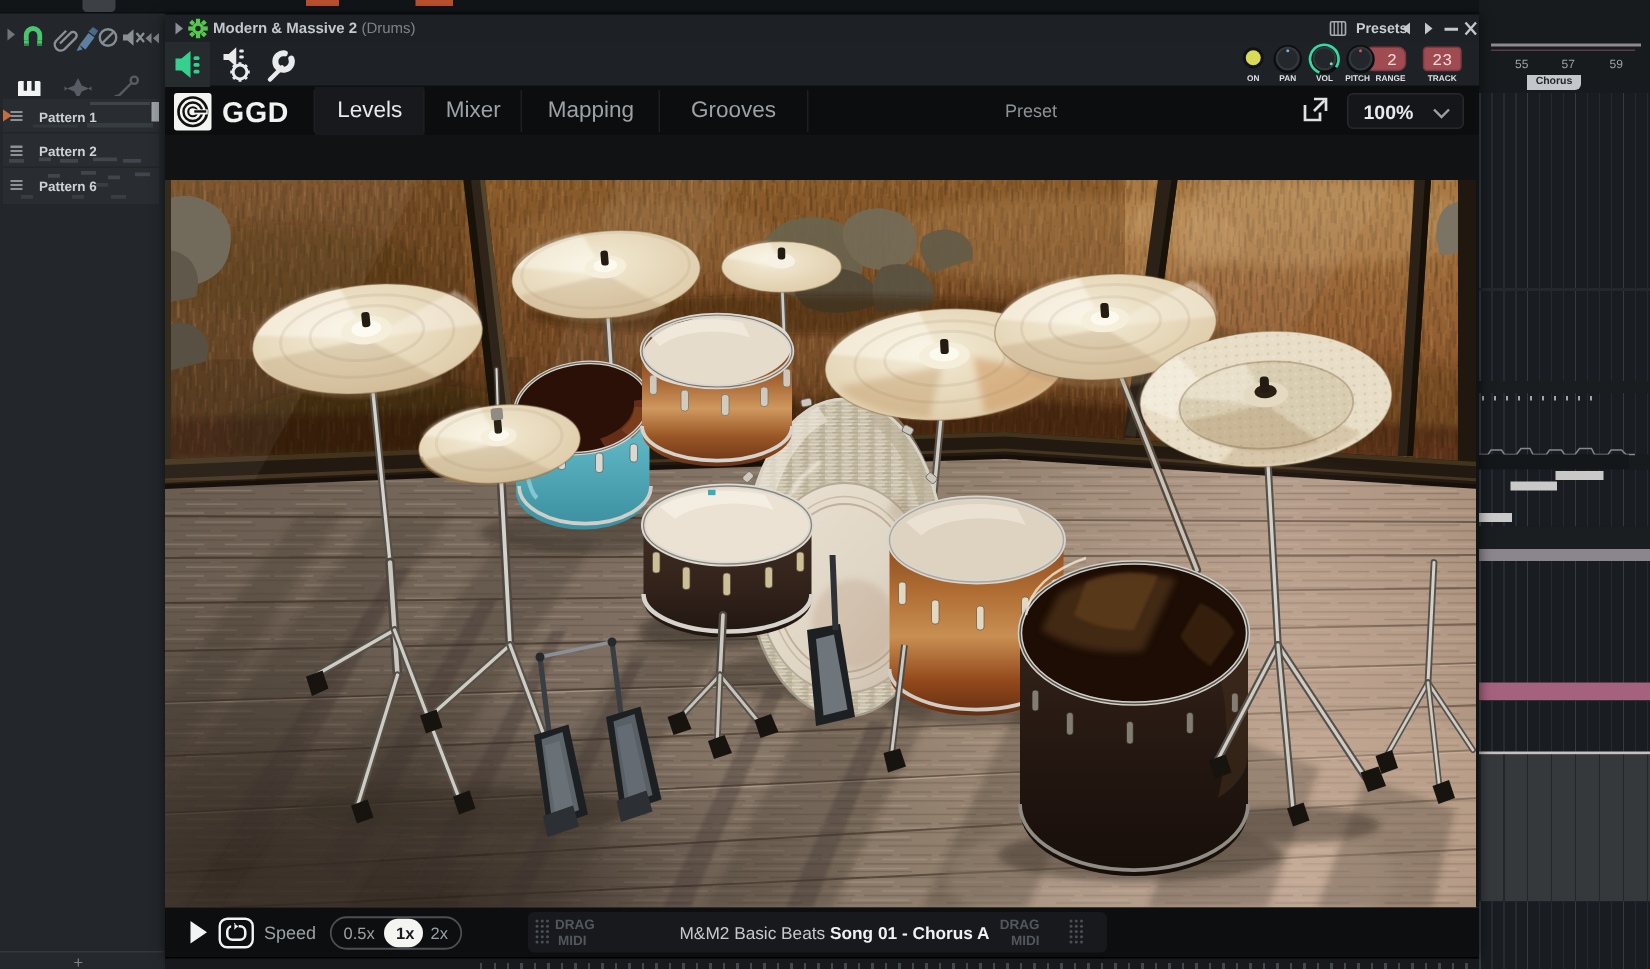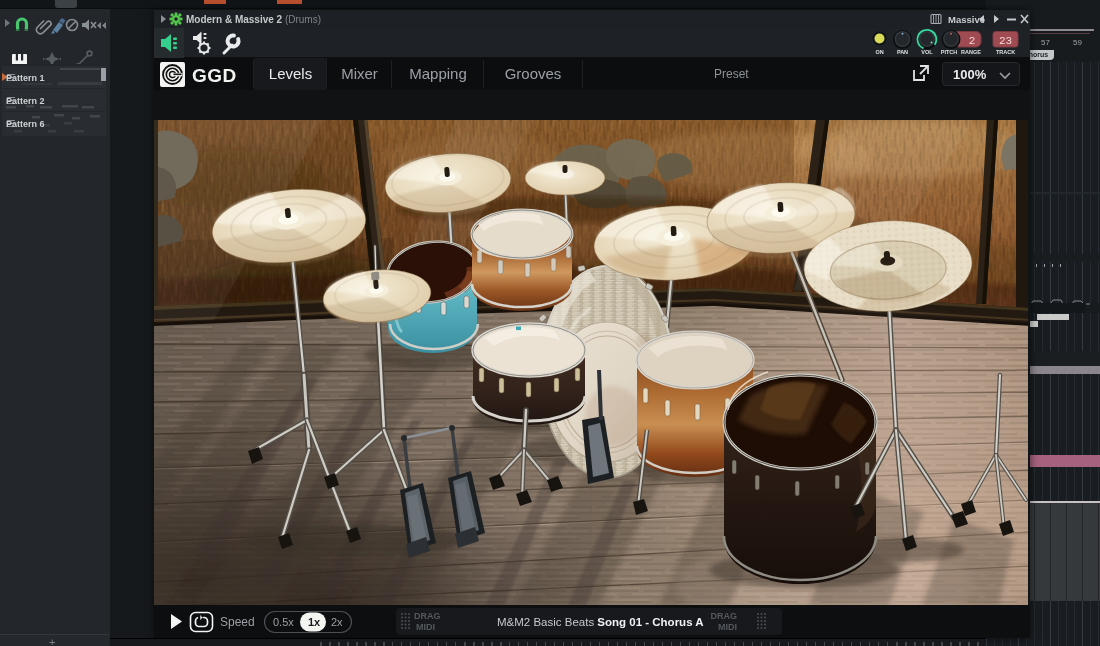--- a/index.html
+++ b/index.html
@@ -8,36 +8,36 @@
   .abs { position:absolute; }
 
   
   #topstrip { left:0; top:0; width:1100px; height:9px; background:#121518; border-bottom:1px solid #0b0d0f; }
   #topstrip .tab { position:absolute; left:55px; top:0; width:22px; height:8px; background:#3c4146; border-radius:0 0 3px 3px; }
 
   
   #sidebar { left:0; top:9px; width:110px; height:637px; background:#23272b; }
   #pickerpanel { position:absolute; left:2px; top:57px; width:104px; height:70px; background:#292d31; }
   .prow { position:absolute; left:0; width:104px; height:23px; border-bottom:1px solid #222629; color:#c9ced1; font-size:9px; }
-  .prow .nm { position:absolute; left:4px; top:7px; font-weight:bold; color:#cdd2d5; }
+  .prow .nm { position:absolute; left:24px; top:7px; font-weight:bold; color:#cdd2d5; }
   .prow .mini { position:absolute; left:5px; top:7.5px; width:8px; height:7px; background:repeating-linear-gradient(180deg,#8b9196 0 1.4px,#2b2f33 1.4px 2.8px); }
   #sbscroll { position:absolute; right:0px; top:2px; width:5px; height:13px; background:#9aa1a6; }
   #plusbtn { position:absolute; left:49px; top:627px; color:#7d8388; font-size:11px; }
   #sbfoot { position:absolute; left:0; top:625px; width:109px; height:12px; background:#25292d; border-top:1px solid #33383c; }
 
   
   #plist { left:986px; top:0; width:114px; height:646px; background:#171b1e; overflow:hidden; }
   .pgrid { background:
       repeating-linear-gradient(90deg, #343c43 0 1px, transparent 1px 32px),
       repeating-linear-gradient(90deg, #252b30 0 1px, transparent 1px 8px),
       #191d21; }
   .pgrid2 { background: repeating-linear-gradient(90deg, rgba(20,22,25,0.55) 0 1px, transparent 1px 16px); }
 
   
-  #plugin { left:110px; top:10px; width:876px; height:628px; background:#101214; box-shadow:0 0 8px rgba(0,0,0,0.6);margin-left:44px; }
+  #plugin { left:110px; top:10px; width:876px; height:628px; background:#101214; box-shadow:0 0 8px rgba(0,0,0,0.6); }
   #ptitle { position:absolute; left:0; top:0; width:876px; height:18px; background:#1d2125; }
   #ptoolbar { position:absolute; left:0; top:18px; width:876px; height:30px; background:#1e2226; border-bottom:1px solid #0c0e10; }
   #ggdrow { position:absolute; left:0; top:48px; width:876px; height:32px; background:#0b0d0e; }
   #hatsrow { position:absolute; left:0; top:80px; width:876px; height:30px; background:#1b1e21; border-top:1px solid #060708; }
   #scene { position:absolute; left:0; top:110px; width:876px; height:485px; background:#8a7a6d; }
   #pbottom { position:absolute; left:0; top:595px; width:876px; height:33px; background:#0c0e10; }
 
   
   .ttxt { position:absolute; top:4px; font-size:10px; font-weight:bold; color:#c3c8cb; }
   .tgray { color:#7d8388; font-weight:normal; }
@@ -212,21 +212,21 @@
           <line x1="2.5" y1="0" x2="2.5" y2="9" stroke="#a8adb1" stroke-width="0.9"></line>
           <line x1="5" y1="0" x2="5" y2="9" stroke="#a8adb1" stroke-width="0.9"></line>
           <line x1="7.5" y1="0" x2="7.5" y2="9" stroke="#a8adb1" stroke-width="0.9"></line>
         </g>
         <path d="M830 5 l-5 4 5 4 z" fill="#c3c8cb"></path>
         <path d="M840 5 l5 4 -5 4 z" fill="#c3c8cb"></path>
         <rect x="853" y="8.5" width="9" height="2" fill="#c3c8cb"></rect>
         <path d="M867 5 l7 8 m0 -8 l-7 8" stroke="#c3c8cb" stroke-width="1.6"></path>
       </svg>
       <span class="ttxt" style="left:32px;">Modern &amp; Massive 2 <span class="tgray">(Drums)</span></span>
-      <span class="ttxt" style="left:794px;color:#c9ced2;font-size:9.5px;">Massive</span>
+      <span class="ttxt" style="left:794px;color:#c9ced2;font-size:9.5px;">Presets</span>
     </div>
     <div id="ptoolbar">
       <div style="position:absolute;left:0;top:0;width:30px;height:30px;background:#262b2e;"></div>
       <svg width="876" height="30" style="position:absolute;left:0;top:0;">
 
         <g fill="#35d08e">
           <path d="M7 11 h4 l6 -5 v18 l-6 -5 h-4 z"></path>
           <rect x="19" y="9.5" width="4" height="2.5" rx="1"></rect>
           <rect x="19" y="14" width="4" height="2.5" rx="1"></rect>
           <rect x="19" y="18.5" width="4" height="2.5" rx="1"></rect>

